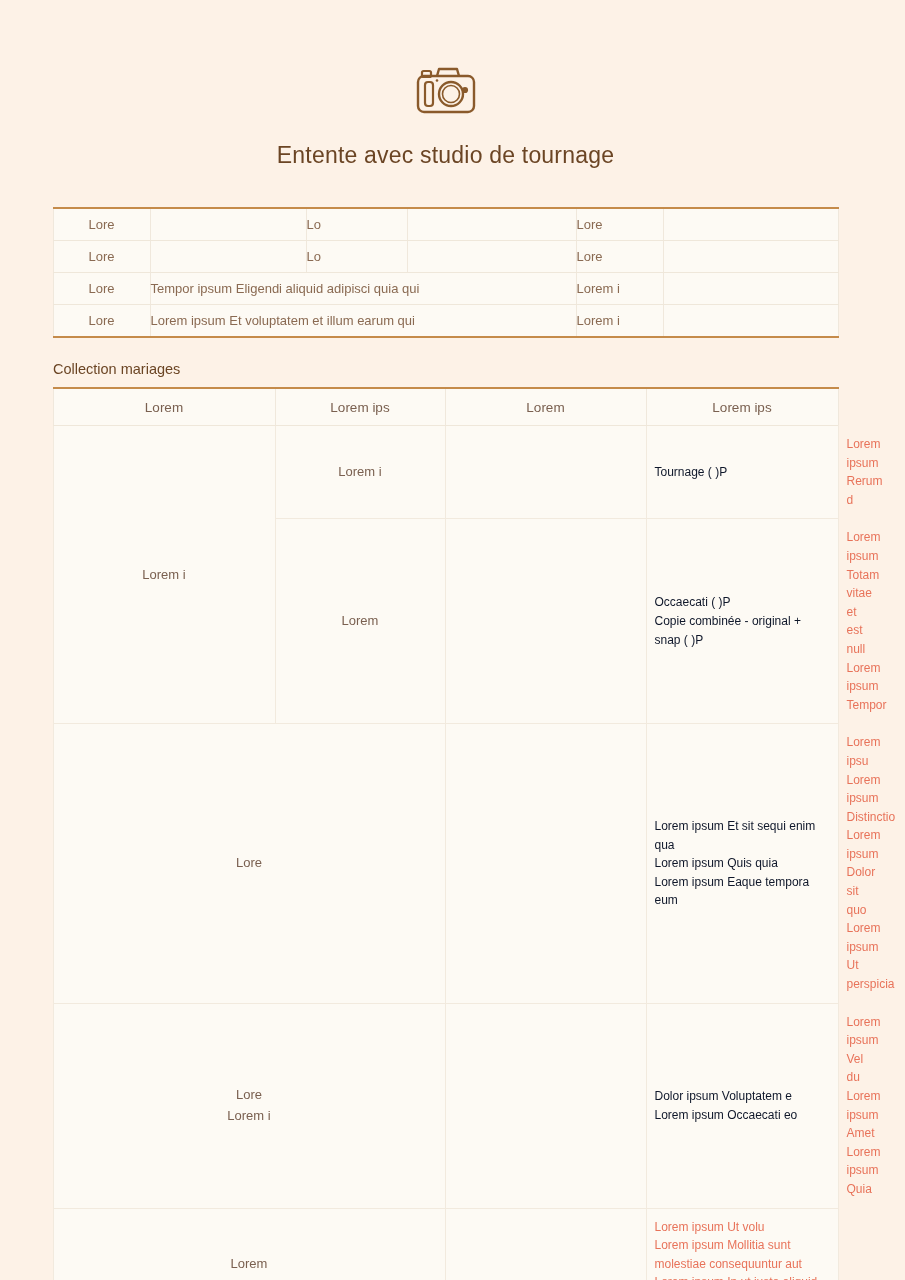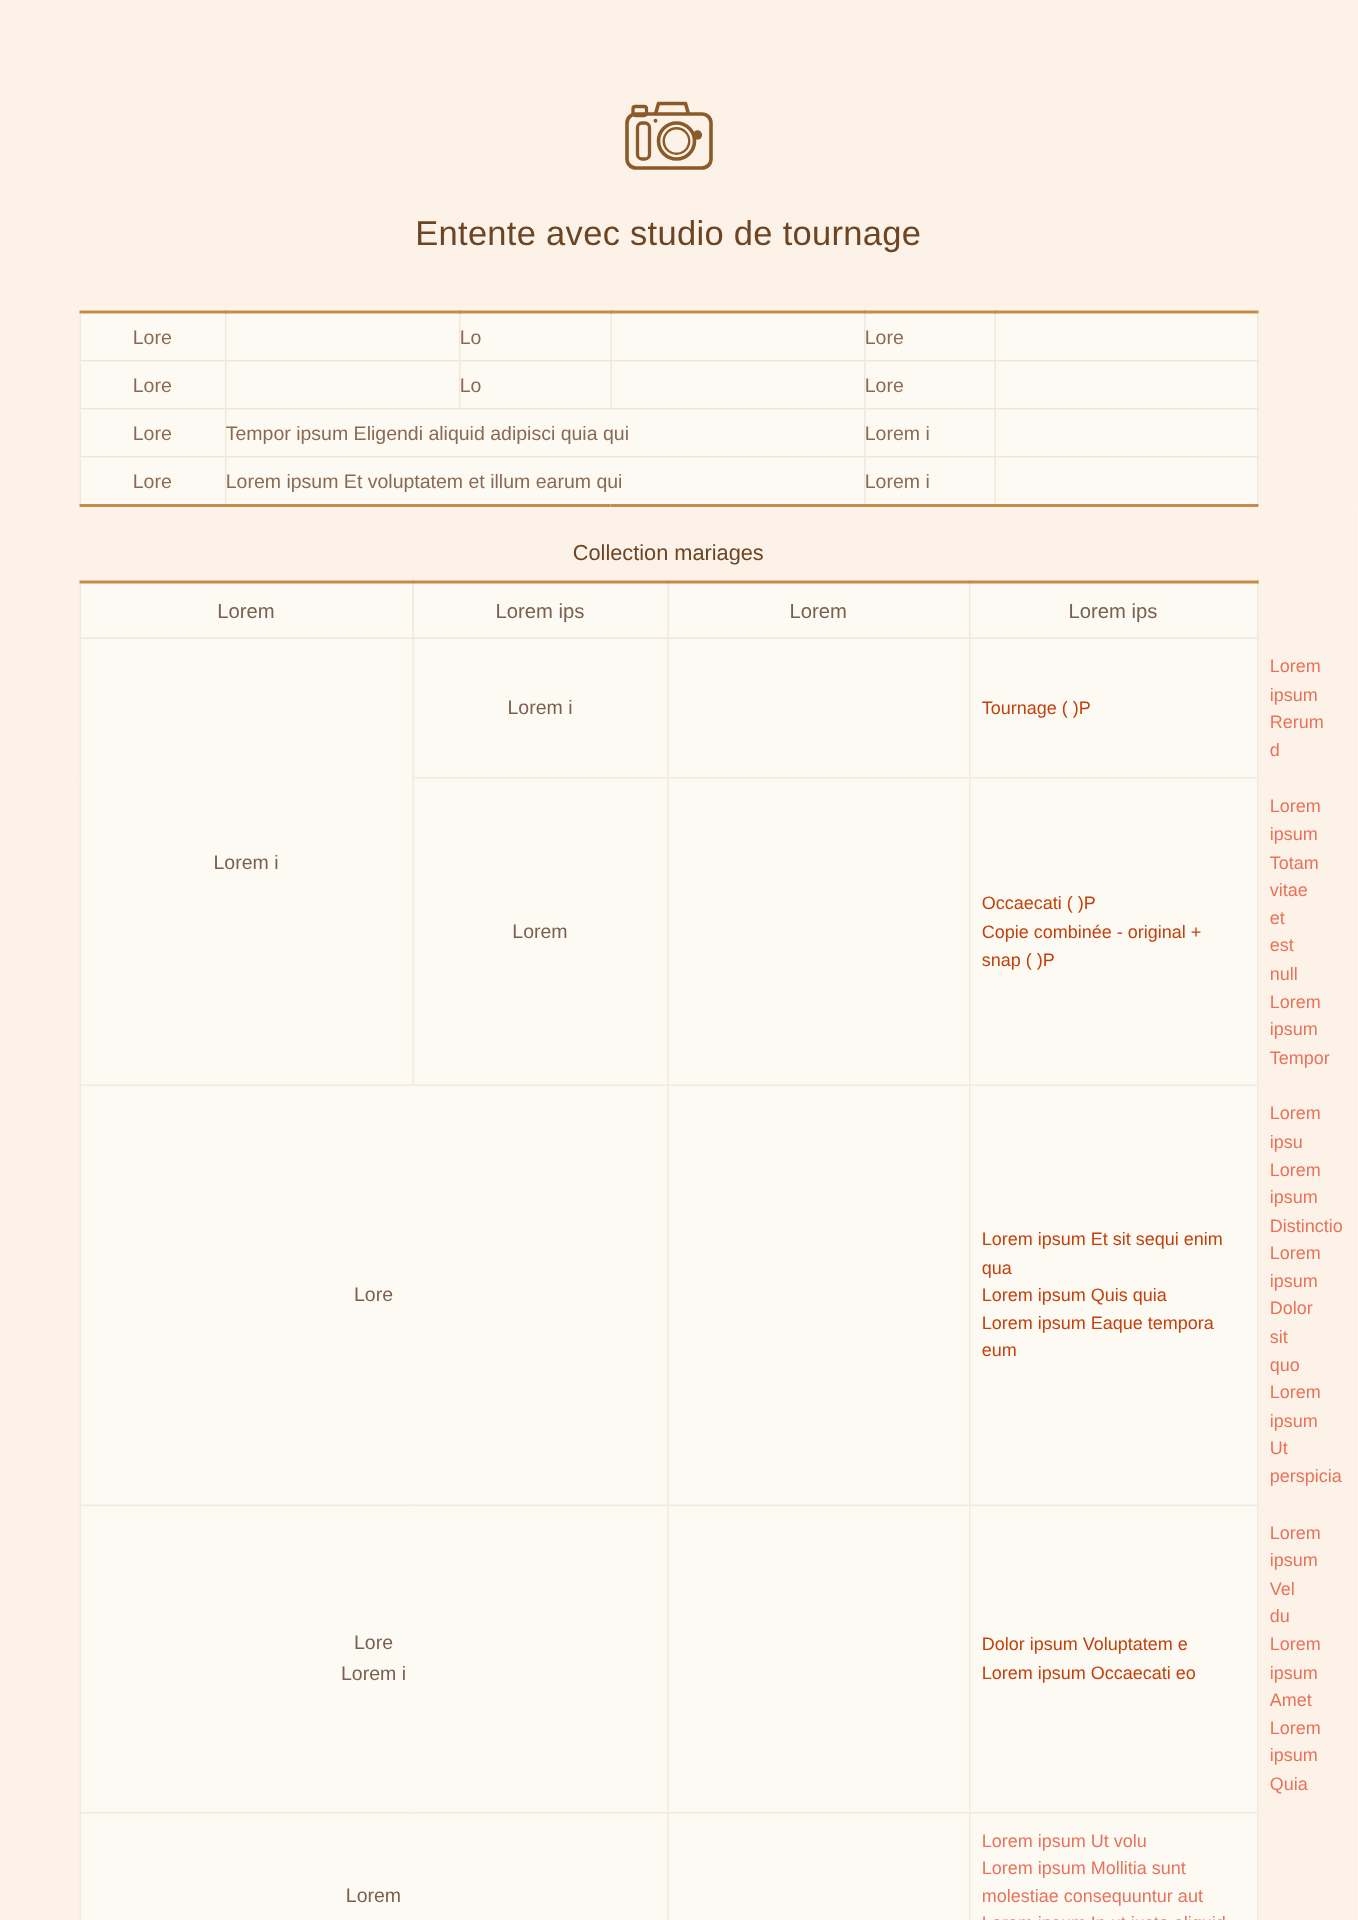--- a/index.html
+++ b/index.html
@@ -75,21 +75,20 @@
   .tbl1 .lbl { text-align: center; color: #8a6a52; }
   .tbl1 .ctr { text-align: left; color: #8a6a52; }
   .tbl1 .blank { background: #fdfaf4; }
 
   
   .section-title {
     width: 785px;
     margin: 23px auto 10px auto;
     font-size: 14.5px;
     color: #6b4524;
-    text-align: center;
   }
 
   
   .tbl2 {
     border-top: 2px solid #c58b4a;
     border-bottom: 2px solid #c58b4a;
   }
   .tbl2 th {
     height: 36px;
     font-size: 13.5px;
@@ -103,21 +102,21 @@
   .tbl2 td {
     font-size: 12px;
     color: #7a6050;
     border: 1px solid #f2eade;
     padding: 9px 8px;
     vertical-align: middle;
     line-height: 1.55;
   }
   .tbl2 td.mid { text-align: center; font-size: 13px; }
   .tbl2 .red { color: #e8735a; }
-  .tbl2 .dark { color: #c2410c; }
+  .tbl2 .dark { color: #0f172a; }
   .tbl2 tr:last-child td { border-bottom: none; }
   .cellline { display: block; }
 </style>
 </head>
 <body>
 
 <div class="page">
 
   <div class="header">
     <svg class="camera-icon" viewBox="0 0 62 58">

